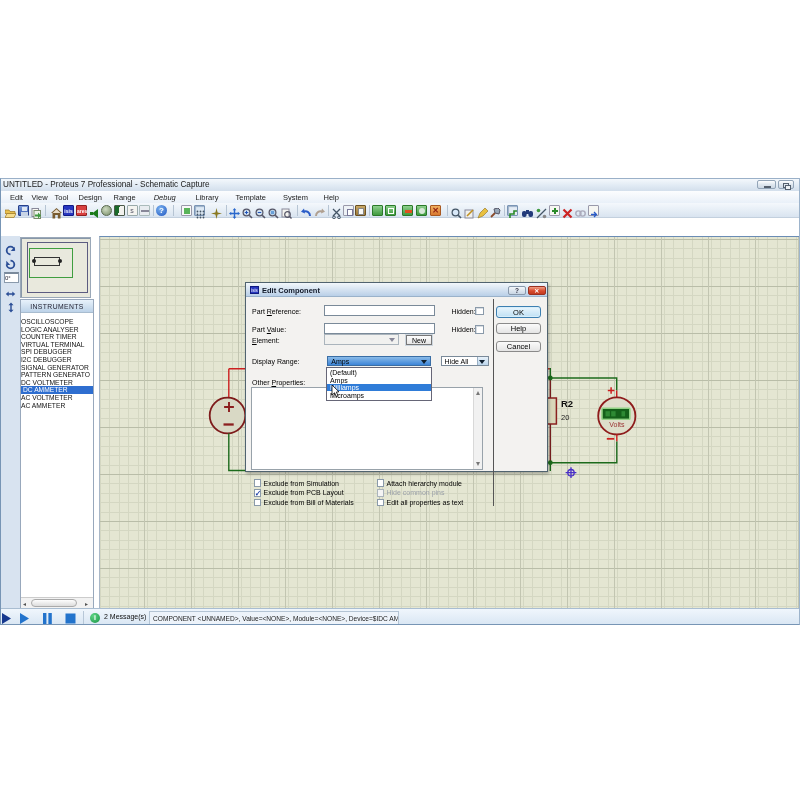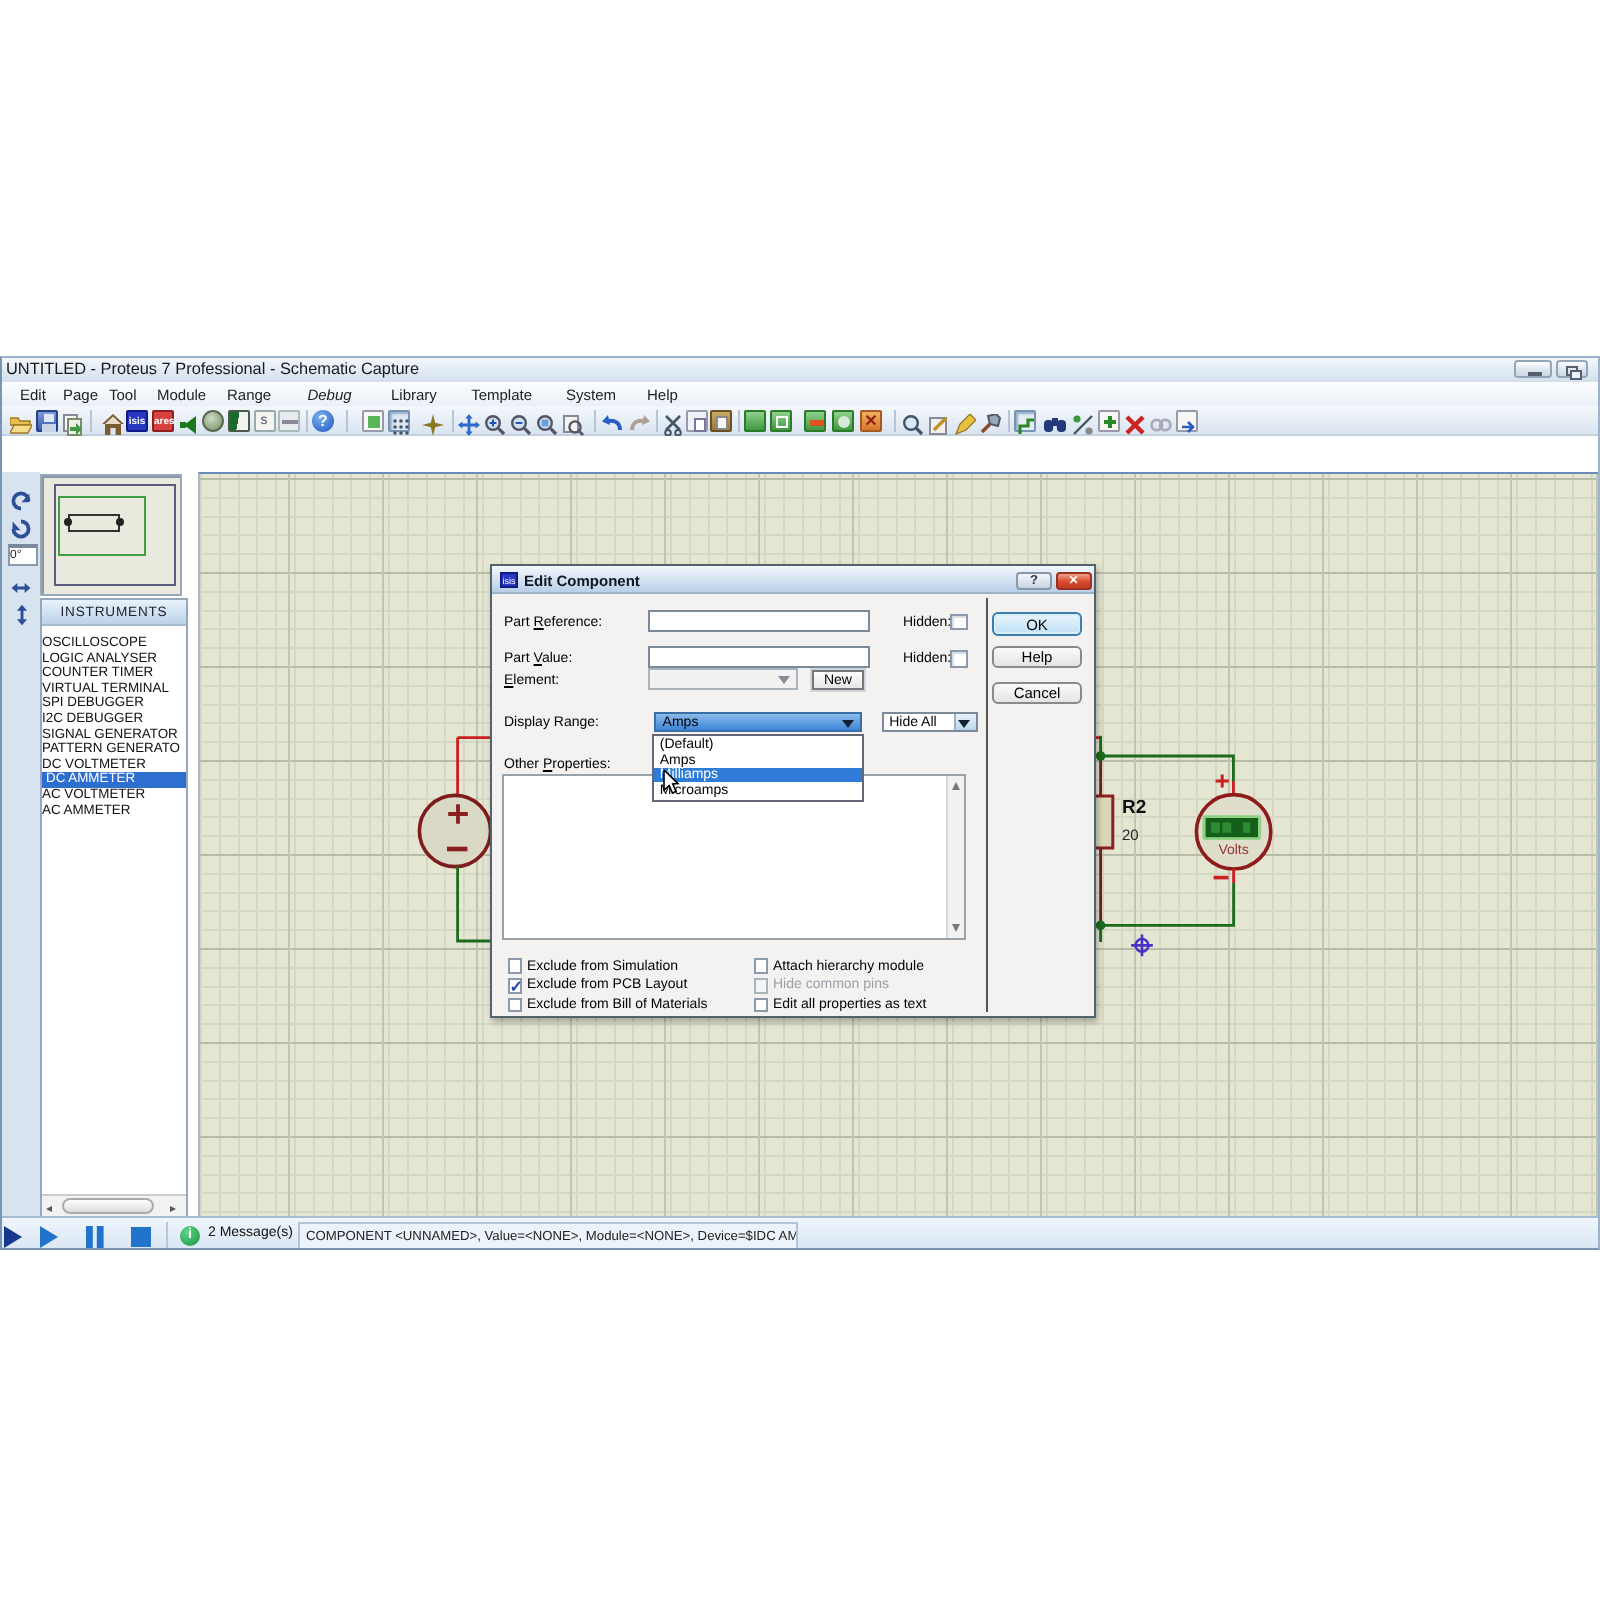--- a/index.html
+++ b/index.html
@@ -48,23 +48,23 @@
   <div class="winbtn abs" style="left:756px;width:19px;">
         <div class="abs" style="left:6px;top:5px;width:7px;height:2px;background:#55606e;"></div>
       </div>
   <div class="winbtn abs" style="left:777px;width:16px;">
         <div class="abs" style="left:4px;top:2px;width:6px;height:5px;border:1px solid #55606e;"></div>
         <div class="abs" style="left:6px;top:4px;width:6px;height:5px;border:1px solid #55606e;background:#eef2f6;"></div>
       </div>
  </div>
  <div id="menubar" class="abs">
   <div class="mi abs" style="left:9px;">Edit</div>
-  <div class="mi abs" style="left:30.5px;">Page</div>
+  <div class="mi abs" style="left:30.5px;">View</div>
   <div class="mi abs" style="left:53.5px;">Tool</div>
-  <div class="mi abs" style="left:77.5px;">Module</div>
+  <div class="mi abs" style="left:77.5px;">Design</div>
   <div class="mi abs" style="left:112.5px;">Range</div>
   <div class="mi abs" style="left:152.7px;font-style:italic;">Debug</div>
   <div class="mi abs" style="left:194.5px;">Library</div>
   <div class="mi abs" style="left:234.6px;">Template</div>
   <div class="mi abs" style="left:282px;">System</div>
   <div class="mi abs" style="left:322.5px;">Help</div>
  </div>
  <div id="toolbar" class="abs">
   <div class="ic" style="left:4px;"><svg width="11" height="11" viewBox="0 0 11 11">
           <path d="M0 2h4l1 1.5h5v2H0z" fill="#e8c050" stroke="#a07820" stroke-width=".7"></path>
@@ -300,21 +300,21 @@
   <circle cx="549.3" cy="283.7" r="2.4" fill="#1c6b1c"></circle>
 
   <text x="560" y="227.5" font-size="9.5" fill="#111" font-weight="600" font-family="Liberation Sans">R2</text>
   <text x="560" y="240.8" font-size="7.5" fill="#222" font-family="Liberation Sans">20</text>
 
   <g stroke="#4a30c8" stroke-width="1.3" fill="none">
         <circle cx="570" cy="293.7" r="3.2"></circle>
         <path d="M570 288.3v10.8M564.6 293.7h10.8"></path>
       </g>
  </svg>
- <div id="dialog" class="abs" style="left:244px;top:103px;width:303px;height:227px;background:#f3f2f0;border:1px solid #50636f;box-shadow:1px 2px 3px rgba(0,0,0,.28);font-size:7px;color:#000;">
+ <div id="dialog" class="abs" style="left:244px;top:103px;width:303px;height:190px;background:#f3f2f0;border:1px solid #50636f;box-shadow:1px 2px 3px rgba(0,0,0,.28);font-size:7px;color:#000;">
   <div class="abs" style="left:0;top:0;width:301px;height:13.5px;background:linear-gradient(#f2f7fb,#b9cfe7);border-bottom:1px solid #9ab2ca;">
     <div class="abs" style="left:4px;top:2.5px;width:9px;height:8px;background:#2838c0;border:1px solid #101a80;color:#fff;font-size:4.5px;line-height:7px;text-align:center;">isis</div>
     <div class="abs" style="left:16px;top:3px;font-size:7.5px;font-weight:bold;color:#101828;">Edit Component</div>
     <div class="abs" style="left:262px;top:3px;width:18px;height:9px;border:1px solid #8898ab;border-radius:2px;background:linear-gradient(#f2f6fa,#c9d6e4);font-size:6.5px;font-weight:bold;color:#334;text-align:center;line-height:8px;">?</div>
     <div class="abs" style="left:282px;top:3px;width:17.5px;height:9px;border:1px solid #9a3020;border-radius:2px;background:linear-gradient(#f0a088,#d94b2d 55%,#c23a20);color:#fff;font-size:6px;font-weight:bold;text-align:center;line-height:8.5px;">✕</div>
   </div>
   <div class="abs" style="left:6px;top:25px;">Part <u>R</u>eference:</div>
   <input-f class="abs" style="left:78.4px;top:21.8px;width:110.6px;height:11.6px;background:#fff;border:1px solid #7a8a99;display:block;"></input-f>
   <div class="abs" style="left:205.5px;top:25px;">Hidden:</div>
   <div class="abs" style="left:229.4px;top:23.8px;width:8.6px;height:8.6px;background:#fff;border:1px solid #8a9aaa;box-shadow:inset 1px 1px 0 #d8dde2;"></div>

